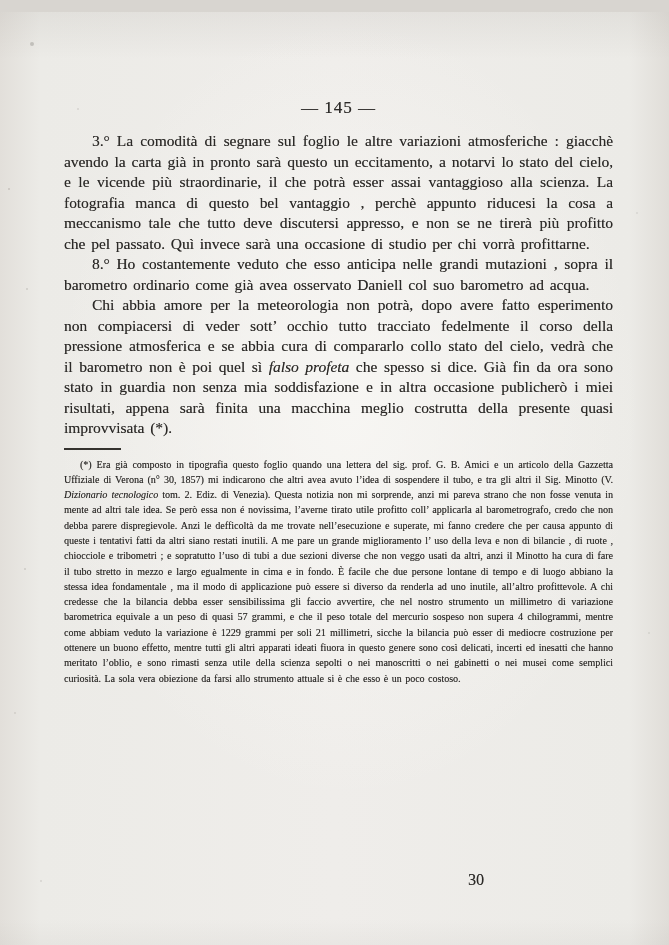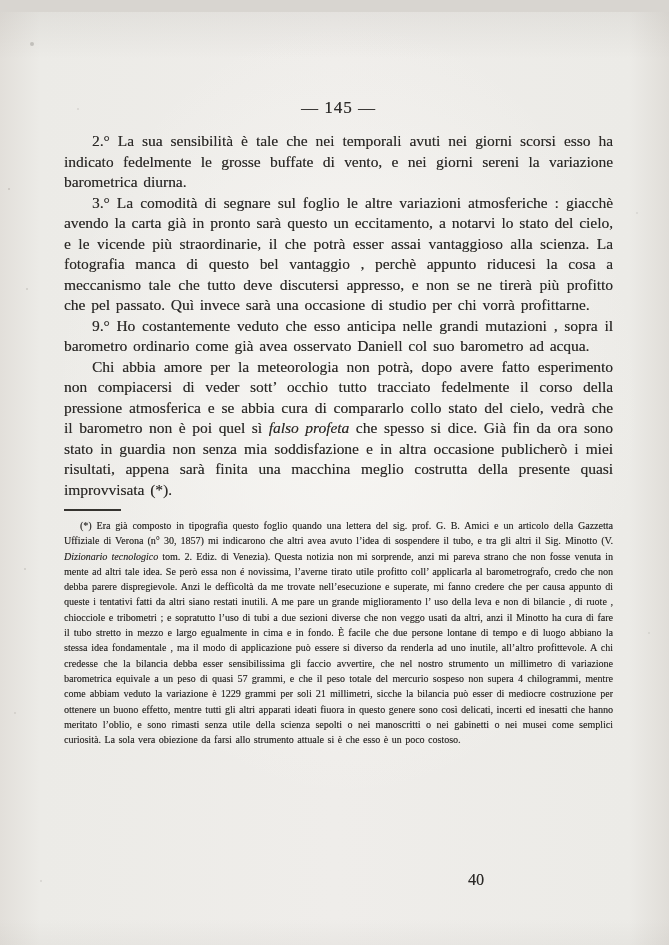--- a/index.html
+++ b/index.html
@@ -76,28 +76,27 @@
 <body>
 
 <div class="page">
   <div class="vignette"></div>
   <div class="specks"></div>
 
   <div class="content">
 
     <div class="pagenum-head">— 145 —</div>
 
-    <p class="para"><span>2.° La sua sensibilità è tale che nei temporali avuti nei giorni scorsi esso ha indicato fedelmente le grosse buffate di vento, e nei giorni sereni la variazione barometrica diurna.</span><i></i><span></span></p>
 
     <p class="para"><span>3.° La comodità di segnare sul foglio le altre variazioni atmosferiche : giacchè avendo la carta già in pronto sarà questo un eccitamento, a notarvi lo stato del cielo, e le vicende più straordinarie, il che potrà esser assai vantaggioso alla scienza. La fotografia manca di questo bel vantaggio , perchè appunto riducesi la cosa a meccanismo tale che tutto deve discutersi appresso, e non se ne tirerà più profitto che pel passato. Quì invece sarà una occasione di studio per chi vorrà profittarne.</span><i></i><span></span></p>
 
-    <p class="para"><span>9.° Ho costantemente veduto che esso anticipa nelle grandi mutazioni , sopra il barometro ordinario come già avea osservato Daniell col suo barometro ad acqua.</span><i></i><span></span></p>
+    <p class="para"><span>8.° Ho costantemente veduto che esso anticipa nelle grandi mutazioni , sopra il barometro ordinario come già avea osservato Daniell col suo barometro ad acqua.</span><i></i><span></span></p>
 
     <p class="para"><span>Chi abbia amore per la meteorologia non potrà, dopo avere fatto esperimento non compiacersi di veder sott’ occhio tutto tracciato fedelmente il corso della pressione atmosferica e se abbia cura di compararlo collo stato del cielo, vedrà che il barometro non è poi quel sì </span><i>falso profeta</i><span> che spesso si dice. Già fin da ora sono stato in guardia non senza mia soddisfazione e in altra occasione publicherò i miei risultati, appena sarà finita una macchina meglio costrutta della presente quasi improvvisata (*).</span></p>
 
     <div class="footnote-rule"></div>
 
     <p class="footnote"><span>(*) Era già composto in tipografia questo foglio quando una lettera del sig. prof. G. B. Amici e un articolo della Gazzetta Uffiziale di Verona (n° 30, 1857) mi indicarono che altri avea avuto l’idea di sospendere il tubo, e tra gli altri il Sig. Minotto (V. </span><i>Dizionario tecnologico</i><span> tom. 2. Ediz. di Venezia). Questa notizia non mi sorprende, anzi mi pareva strano che non fosse venuta in mente ad altri tale idea. Se però essa non é novissima, l’averne tirato utile profitto coll’ applicarla al barometrografo, credo che non debba parere dispregievole. Anzi le defficoltà da me trovate nell’esecuzione e superate, mi fanno credere che per causa appunto di queste i tentativi fatti da altri siano restati inutili. A me pare un grande miglioramento l’ uso della leva e non di bilancie , di ruote , chiocciole e tribometri ; e sopratutto l’uso di tubi a due sezioni diverse che non veggo usati da altri, anzi il Minotto ha cura di fare il tubo stretto in mezzo e largo egualmente in cima e in fondo. È facile che due persone lontane di tempo e di luogo abbiano la stessa idea fondamentale , ma il modo di applicazione può essere si diverso da renderla ad uno inutile, all’altro profittevole. A chi credesse che la bilancia debba esser sensibilissima gli faccio avvertire, che nel nostro strumento un millimetro di variazione barometrica equivale a un peso di quasi 57 grammi, e che il peso totale del mercurio sospeso non supera 4 chilogrammi, mentre come abbiam veduto la variazione è 1229 grammi per soli 21 millimetri, sicche la bilancia può esser di mediocre costruzione per ottenere un buono effetto, mentre tutti gli altri apparati ideati fiuora in questo genere sono così delicati, incerti ed inesatti che hanno meritato l’oblio, e sono rimasti senza utile della scienza sepolti o nei manoscritti o nei gabinetti o nei musei come semplici curiosità. La sola vera obiezione da farsi allo strumento attuale si è che esso è un poco costoso.</span></p>
 
   </div>
 
-  <div class="signature">40</div>
+  <div class="signature">30</div>
 </div>
 
 </body></html>

